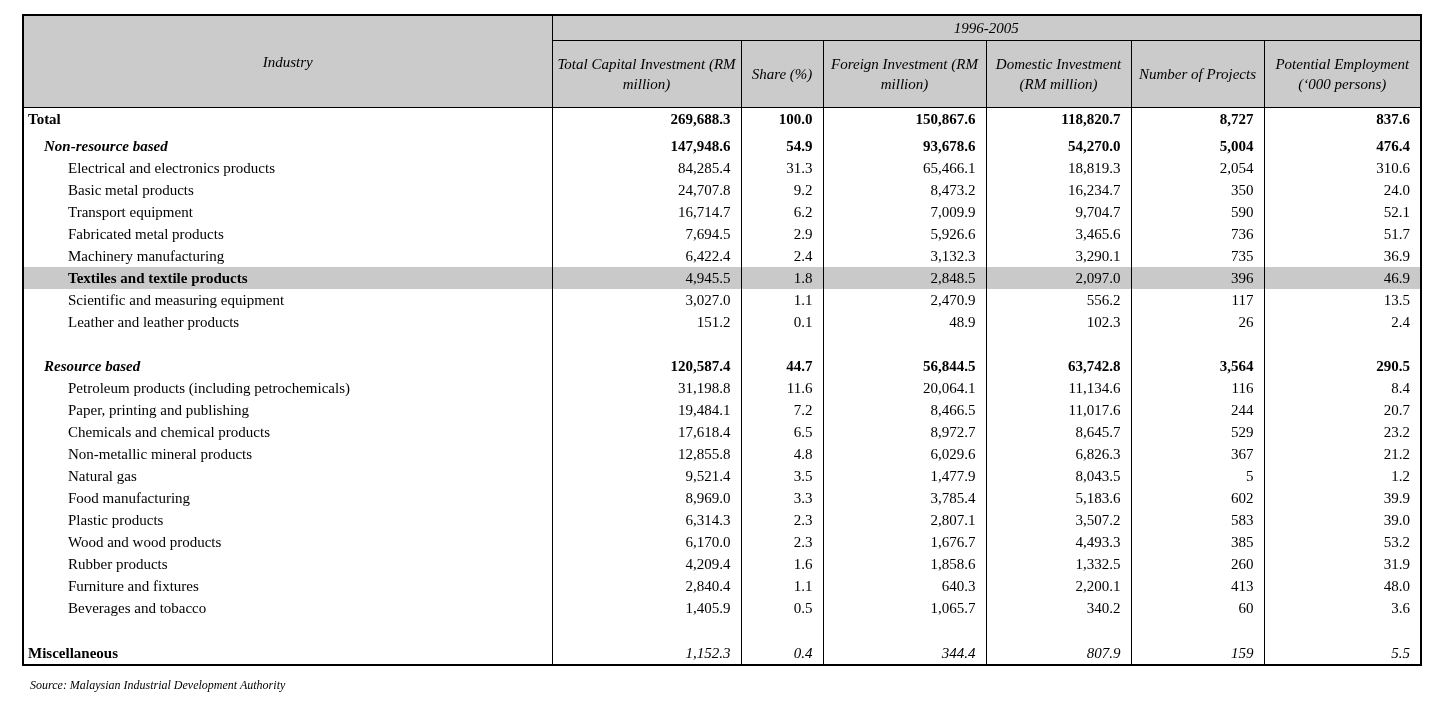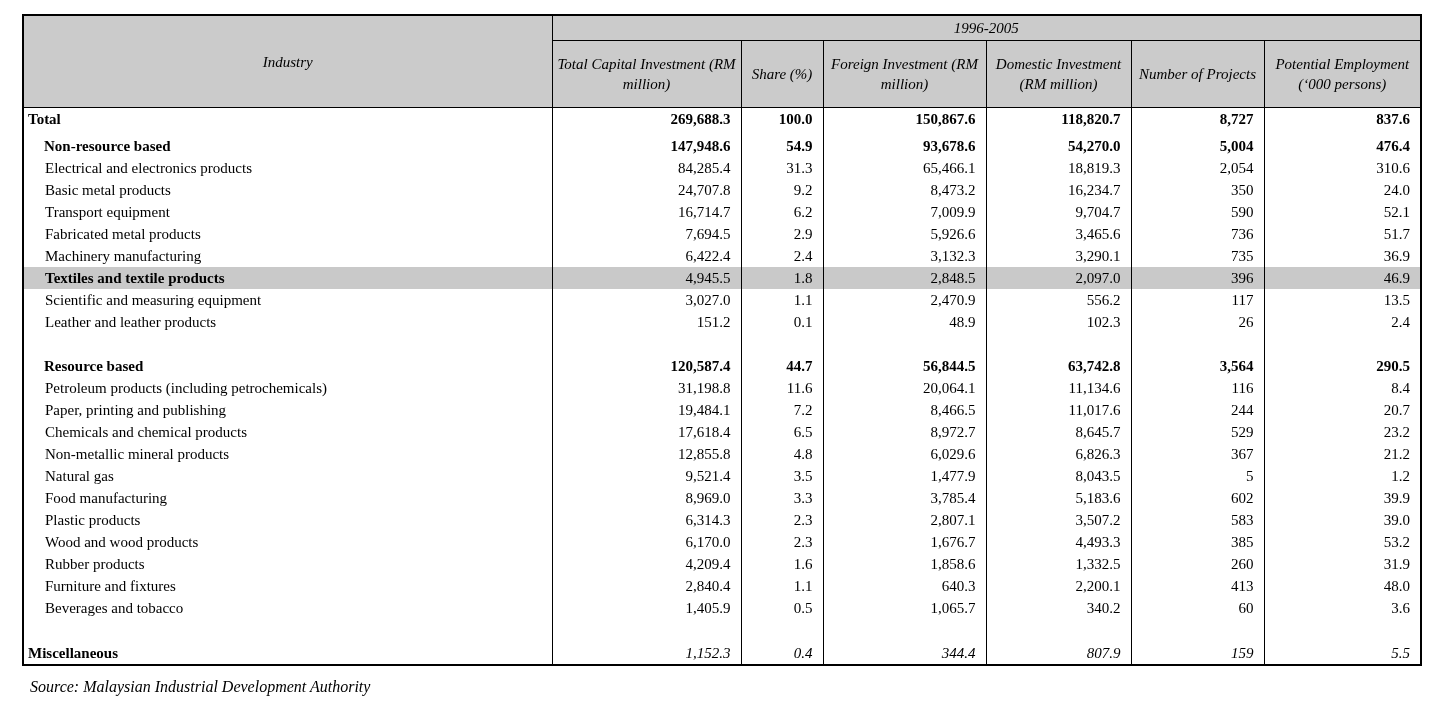--- a/index.html
+++ b/index.html
@@ -39,31 +39,31 @@
     border-left:1px solid #000;
     border-right:1px solid #000;
     height:22px;
     padding:0 10px 0 6px;
     vertical-align:middle;
     line-height:1.0;
   }
   tbody td.label{text-align:left;}
   tbody td.num{text-align:right;}
   td.ind0{padding-left:4px;}
-  td.ind1{padding-left:20px;}
-  td.ind2{padding-left:21px;}
+  td.ind1{padding-left:20px;font-style:italic;}
+  td.ind2{padding-left:44px;}
   tr.bold-label td.label{font-weight:bold;}
   tr.bold-values td.num{font-weight:bold;margin-top:16px;}
   tr.highlight td{background:var(--highlight-bg,#c9c9c9);}
   tr.italic-values td.num{font-style:italic;}
   tr.spacer td{height:auto;padding:0;}
   .source{
     position:absolute;left:30px;top:678px;
     font-style:italic;
-    font-size:16px;
+    font-size:12px;
     color:#000;
   }
 </style>
 </head>
 <body>
 
 <div class="page">
 
   <table class="inv">
     <colgroup>

